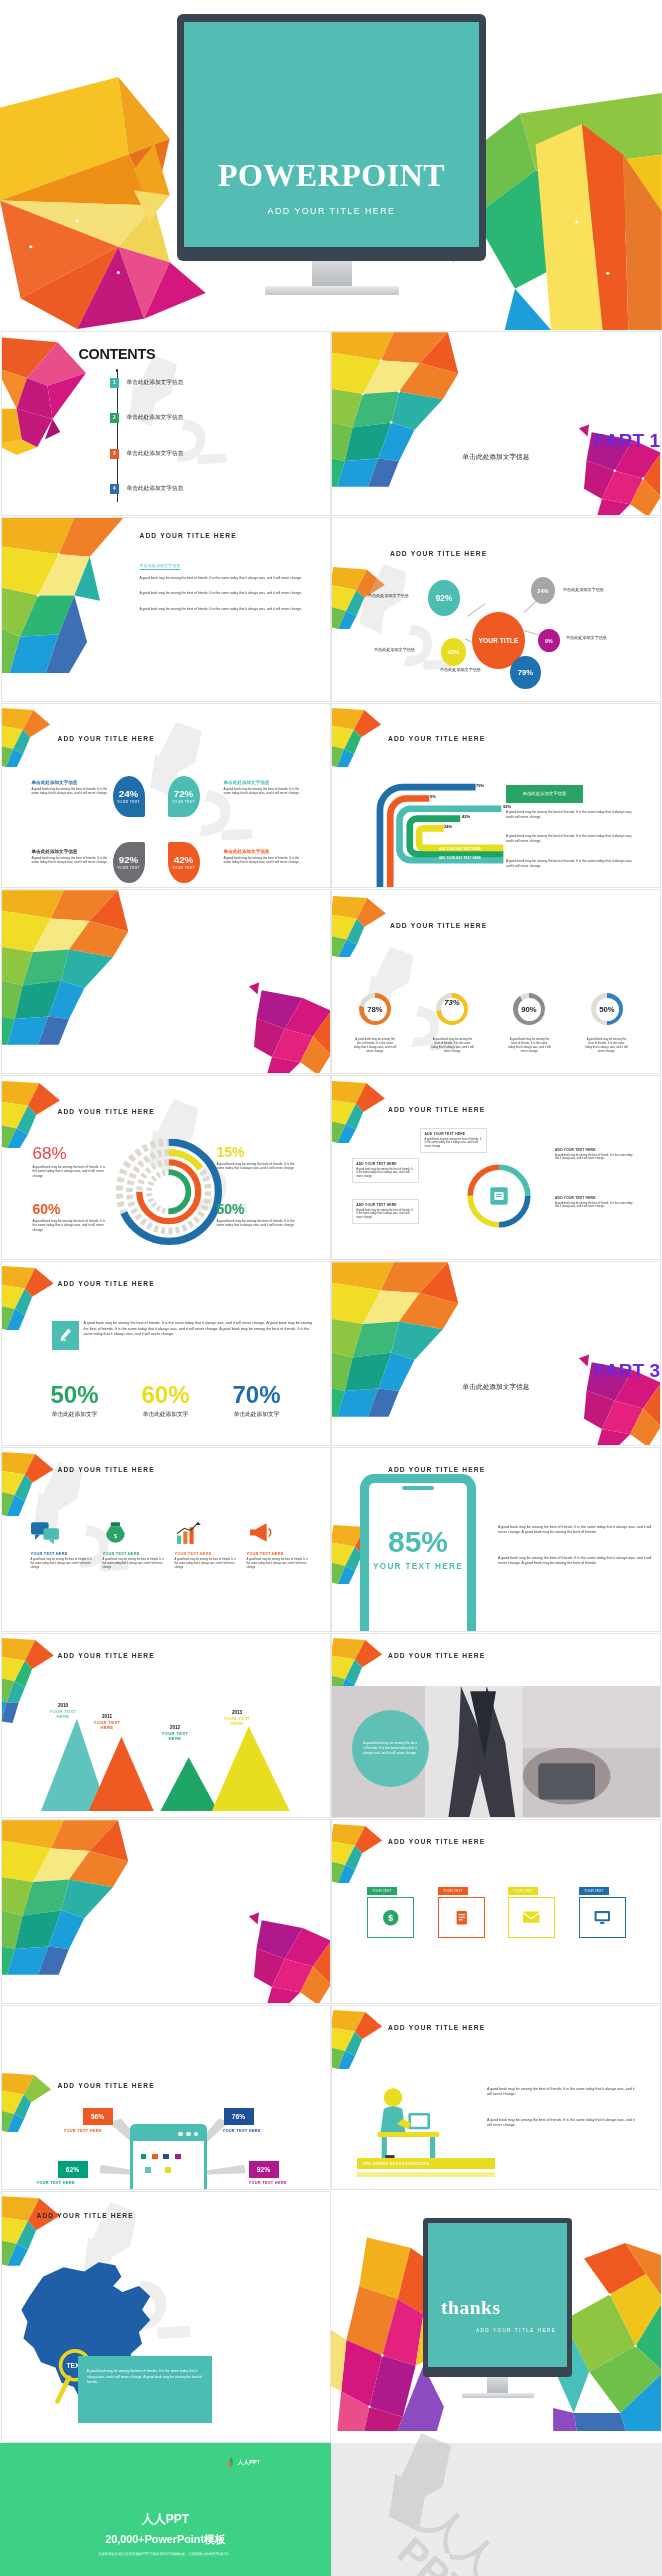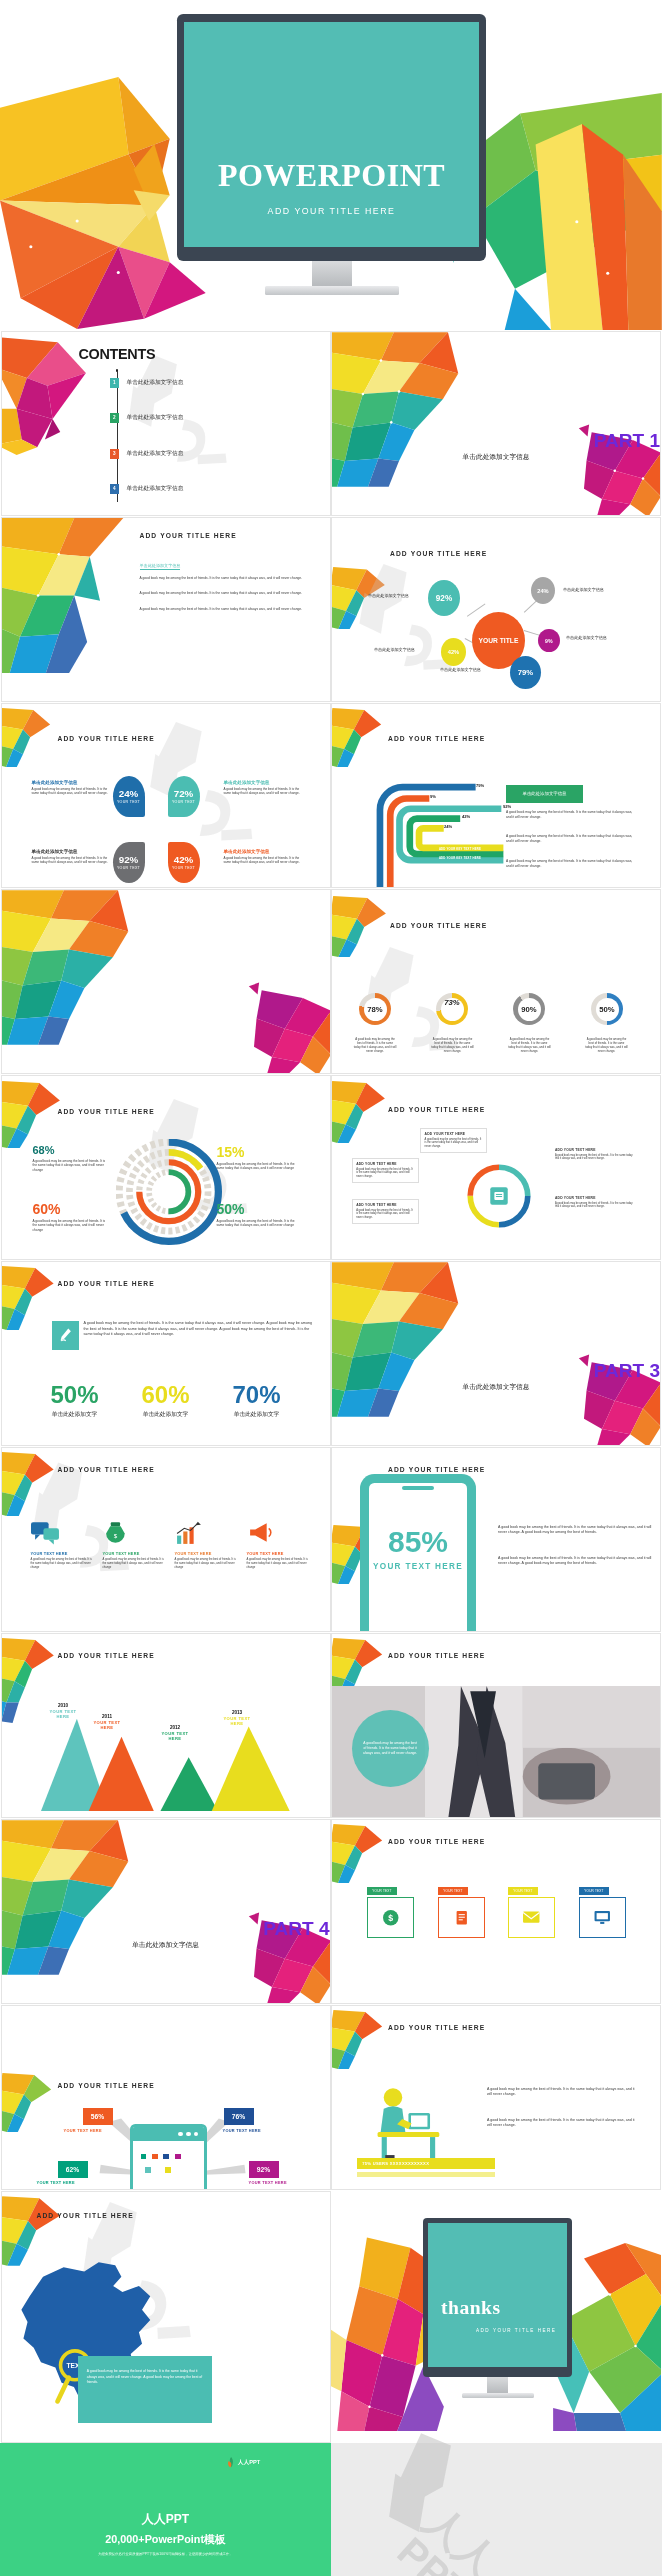--- a/index.html
+++ b/index.html
@@ -505,21 +505,21 @@
     <circle cx="102" cy="102" r="96" fill="none" stroke="#1f6eaa" stroke-width="14" stroke-dasharray="9 7" stroke-dashoffset="0" pathLength="100" style="stroke-dasharray:68 32" transform="rotate(-90 102 102)"></circle>
     <circle cx="102" cy="102" r="76" fill="none" stroke="#ddd9d1" stroke-width="13" stroke-dasharray="8 6"></circle>
     <circle cx="102" cy="102" r="76" fill="none" stroke="#e8dd1e" stroke-width="13" pathLength="100" style="stroke-dasharray:15 85" transform="rotate(-90 102 102)"></circle>
     <circle cx="102" cy="102" r="57" fill="none" stroke="#ddd9d1" stroke-width="12" stroke-dasharray="7 6"></circle>
     <circle cx="102" cy="102" r="57" fill="none" stroke="#ef5a22" stroke-width="12" pathLength="100" style="stroke-dasharray:75 25" transform="rotate(-90 102 102)"></circle>
     <circle cx="102" cy="102" r="38" fill="none" stroke="#ddd9d1" stroke-width="11" stroke-dasharray="6 5"></circle>
     <circle cx="102" cy="102" r="38" fill="none" stroke="#2aa465" stroke-width="11" pathLength="100" style="stroke-dasharray:50 50" transform="rotate(-90 102 102)"></circle>
   </svg>
 
   <div style="position:absolute;left:31px;top:69px;width:75px;">
-    <div style="font-size:11px;font-weight:bold;color:#0f766e;line-height:1;">68%</div>
+    <div style="font-size:17px;font-weight:normal;color:#ef4444;line-height:1;">68%</div>
     <div class="body-en" style="font-size:3.2px;margin-top:2.6px;">A good book may be among the best of friends. It is the same today that it always was, and it will never change</div>
   </div>
   <div style="position:absolute;left:215px;top:69px;width:82px;">
     <div style="font-size:14px;font-weight:bold;color:#e8dd1e;line-height:1;">15%</div>
     <div class="body-en" style="font-size:3.2px;margin-top:2.6px;">A good book may be among the best of friends. It is the same today that it always was, and it will never change</div>
   </div>
   <div style="position:absolute;left:31px;top:126px;width:75px;">
     <div style="font-size:14px;font-weight:bold;color:#ef5a22;line-height:1;">60%</div>
     <div class="body-en" style="font-size:3.2px;margin-top:2.6px;">A good book may be among the best of friends. It is the same today that it always was, and it will never change</div>
   </div>
@@ -832,24 +832,20 @@
       <polygon points="25,12 45,5 42,28" fill="#c2187c"></polygon>
       <polygon points="50,20 130,35 95,95 40,75" fill="#b0198b"></polygon>
       <polygon points="130,35 185,60 150,110 95,95" fill="#d3177f"></polygon>
       <polygon points="40,75 95,95 70,150 35,130" fill="#c2187c"></polygon>
       <polygon points="95,95 150,110 125,160 70,150" fill="#e4217c"></polygon>
       <polygon points="150,110 185,60 185,145" fill="#ef5a22"></polygon>
       <polygon points="125,160 150,110 185,145 160,185" fill="#f08027"></polygon>
       <polygon points="70,150 125,160 100,185 60,185" fill="#d3177f"></polygon>
     </svg>
   </div>
-  <div style="position:absolute;left:0;right:0;top:98px;">
-    <div class="part-n">PART 4</div>
-    <div class="part-s cn">单击此处添加文字信息</div>
-  </div>
 </div>
 
 <div class="slide row-sl" style="left:331px;top:1819px;">
   <div class="poly" style="left:-4.1px;top:4.1px;width:57px;height:59px;">
     <svg width="57" height="59" viewBox="0 0 110 115">
       <polygon points="10,0 72,4 52,42 5,34" fill="#f2b01c"></polygon>
       <polygon points="72,4 105,32 66,57 52,42" fill="#ef5a22"></polygon>
       <polygon points="5,34 52,42 33,80 0,72" fill="#f2dd26"></polygon>
       <polygon points="52,42 66,57 52,90 33,80" fill="#2bb0a6"></polygon>
       <polygon points="0,72 33,80 19,115 0,110" fill="#6fbf4b"></polygon>

